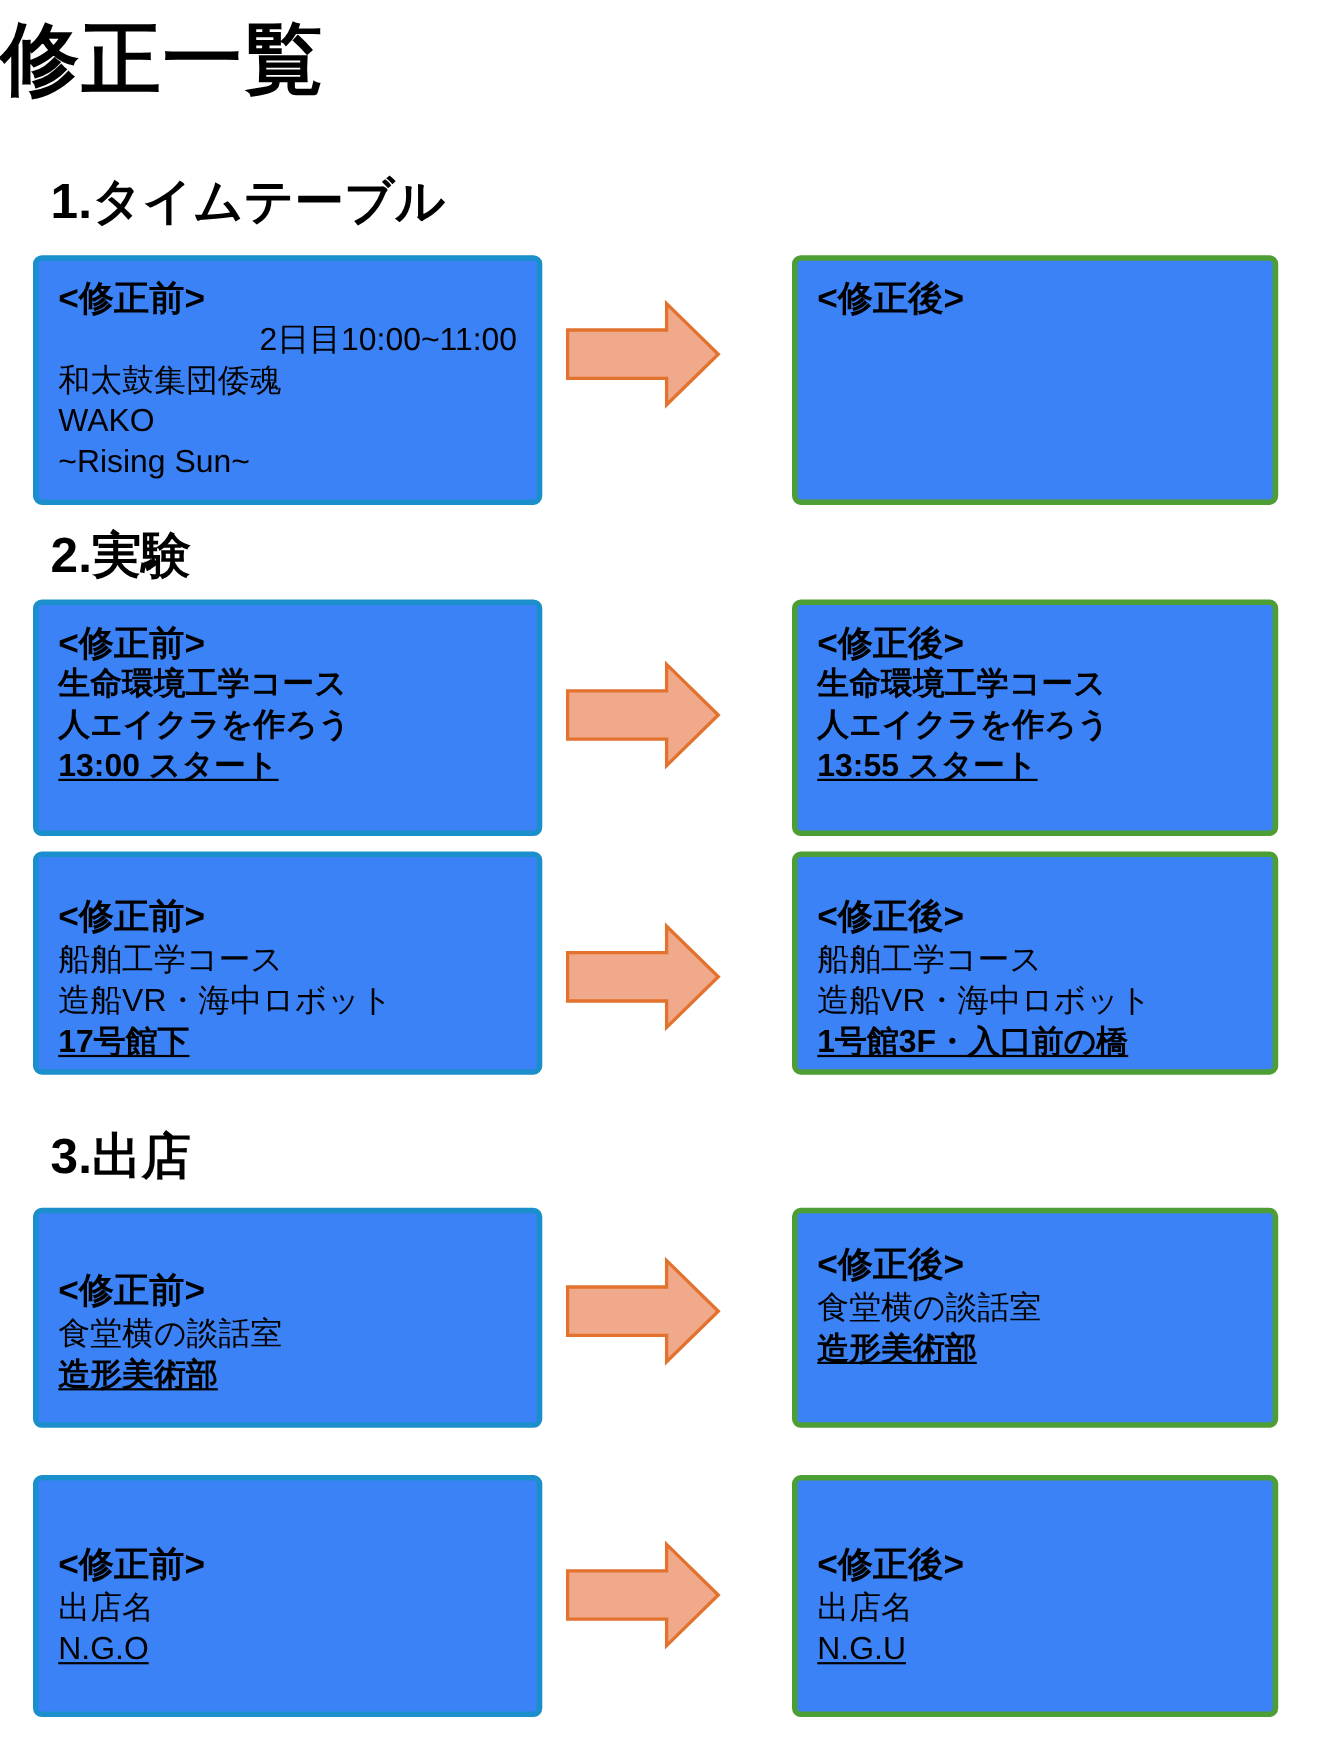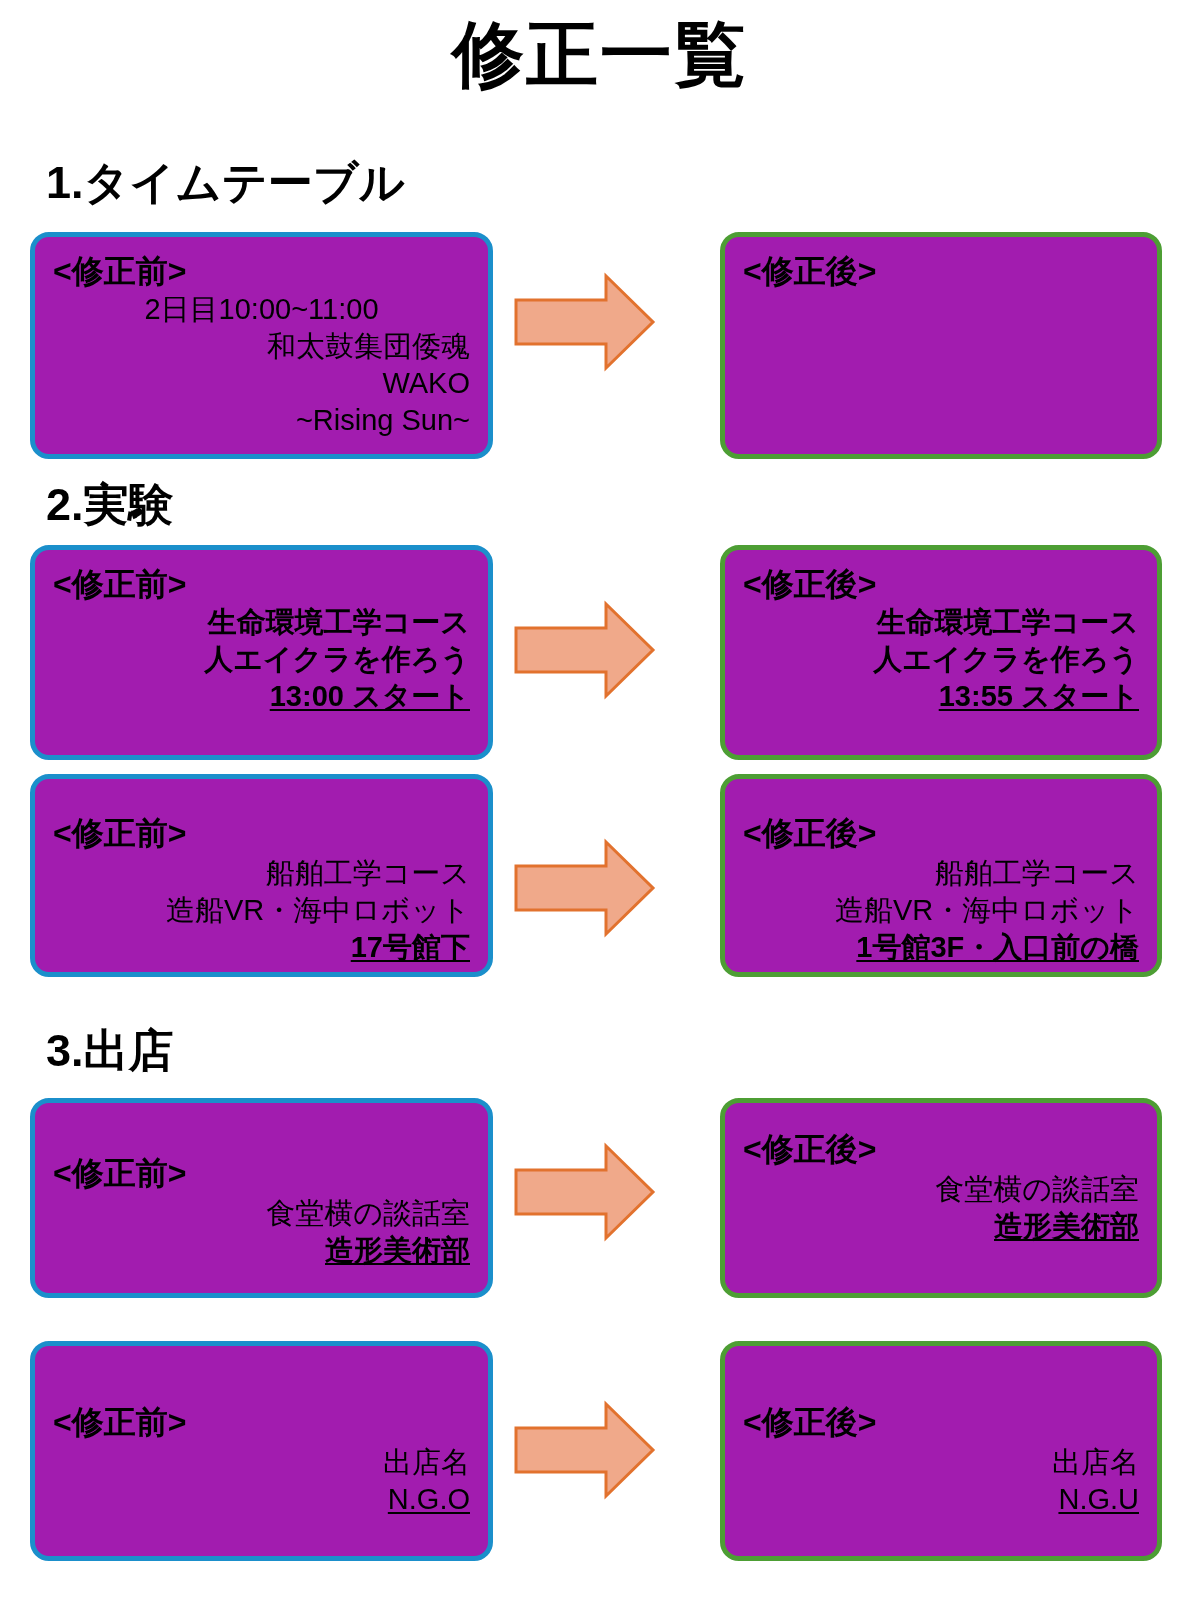--- a/index.html
+++ b/index.html
@@ -14,43 +14,42 @@
     font-family: "Liberation Sans", "DejaVu Sans", sans-serif;
     color: #000000;
     overflow: hidden;
   }
 
   .page-title {
     position: absolute;
     left: 0;
     top: 18px;
     width: 1200px;
-    text-align: center;
     font-size: 72px;
     font-weight: bold;
     letter-spacing: 2px;
     line-height: 1.0;
   }
 
   .section-heading {
     position: absolute;
     font-size: 45px;
     font-weight: bold;
     line-height: 1.0;
     white-space: nowrap;
   }
   .sec1-h { left: 46px; top: 160px; }
   .sec2-h { left: 46px; top: 482px; }
   .sec3-h { left: 46px; top: 1028px; }
 
   .box {
     position: absolute;
     box-sizing: border-box;
-    background: #a21caf;
-    border-radius: 19px;
+    background: #3b82f6;
+    border-radius: 8px;
     border-style: solid;
     border-width: 5px;
   }
   .box.before { border-color: #1b8fcb; }
   .box.after  { border-color: #4d9e34; }
 
   .box-inner {
     position: absolute;
     left: 0; right: 0; top: 0; bottom: 0;
     padding: 16px 18px;
@@ -68,22 +67,22 @@
   }
 
   .lines {
     margin-top: 2px;
   }
   .line {
     font-size: 29px;
     line-height: 1.28;
     white-space: nowrap;
   }
-  .line.center { text-align: right; }
-  .line.left   { text-align: center; }
+  .line.center { text-align: left; }
+  .line.left   { text-align: right; }
   .line.u {
     text-decoration: underline;
     text-underline-offset: 3px;
   }
   .line.b { font-weight: bold; }
 
   
   .arrow {
     position: absolute;
   }

